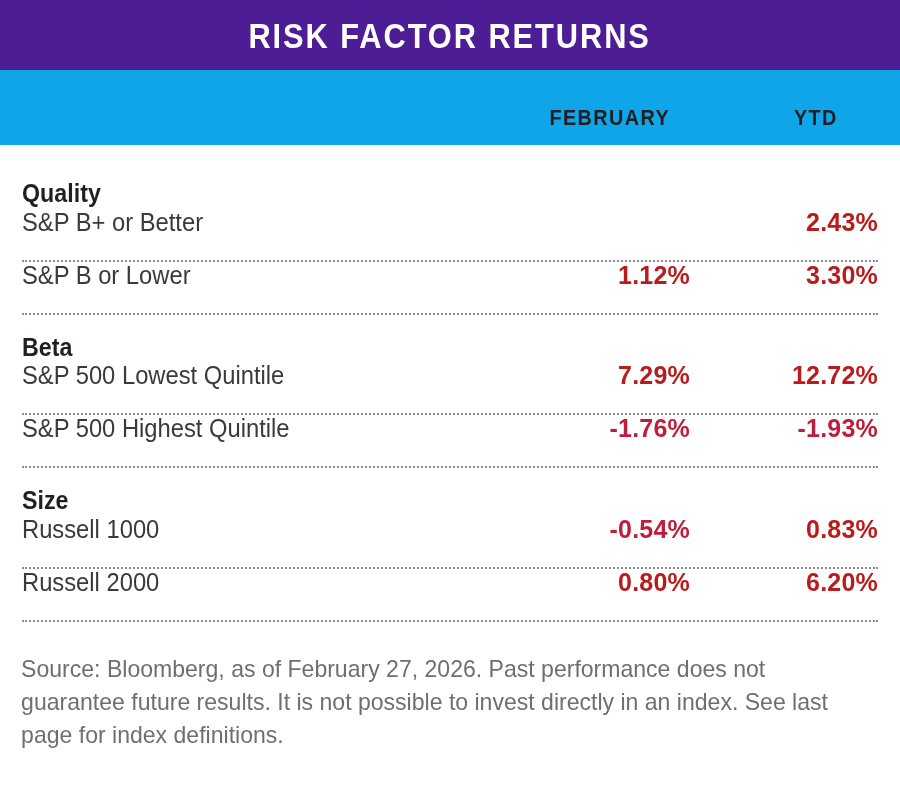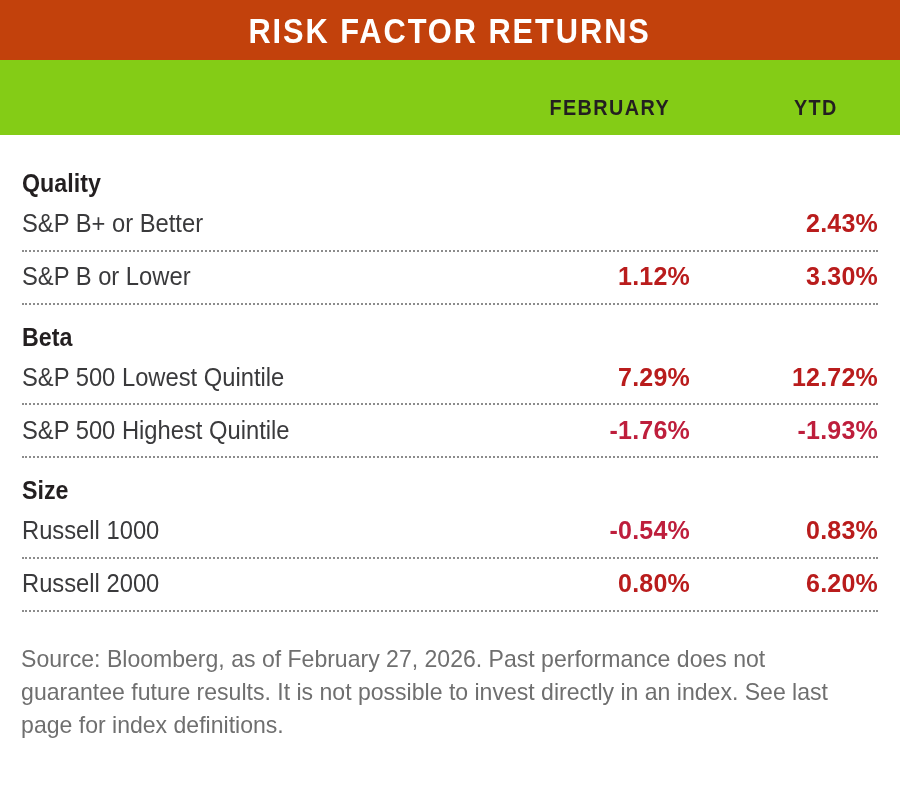--- a/index.html
+++ b/index.html
@@ -17,42 +17,42 @@
   .card {
     width: 900px;
     height: 803px;
     position: relative;
     background: #ffffff;
     box-sizing: border-box;
   }
 
   
   .title-bar {
-    height: 60px;
-    background: #c2410c;
+    height: 70px;
+    background: #4c1d95;
     display: flex;
     align-items: center;
     justify-content: center;
   }
   .title-text {
     color: #ffffff;
     font-family: "Liberation Sans Narrow", "Liberation Sans", sans-serif;
     font-size: 35px;
     font-weight: bold;
     letter-spacing: 2.2px;
     transform: scaleX(0.88);
     transform-origin: center;
     white-space: nowrap;
     line-height: 1;
   }
 
   
   .col-head {
     height: 75px;
-    background: #84cc16;
+    background: #0ea5e9;
     position: relative;
   }
   .col-head .ch {
     position: absolute;
     bottom: 14px;
     font-family: "Liberation Sans Narrow", "Liberation Sans", sans-serif;
     font-size: 22px;
     font-weight: bold;
     letter-spacing: 1.6px;
     color: #231f20;
@@ -79,21 +79,21 @@
     color: #231f20;
     padding-top: 18px;
     padding-bottom: 0px;
     line-height: 1.18;
     transform: scaleX(0.93);
     transform-origin: left center;
   }
 
   .row {
     display: flex;
-    align-items: center;
+    align-items: flex-start;
     height: 51px;
   }
   .row .label {
     flex: 1 1 auto;
     font-family: "Liberation Sans Narrow", "Liberation Sans", sans-serif;
     font-size: 25px;
     font-weight: normal;
     color: #3a3a3c;
     white-space: nowrap;
     transform: scaleX(0.95);

